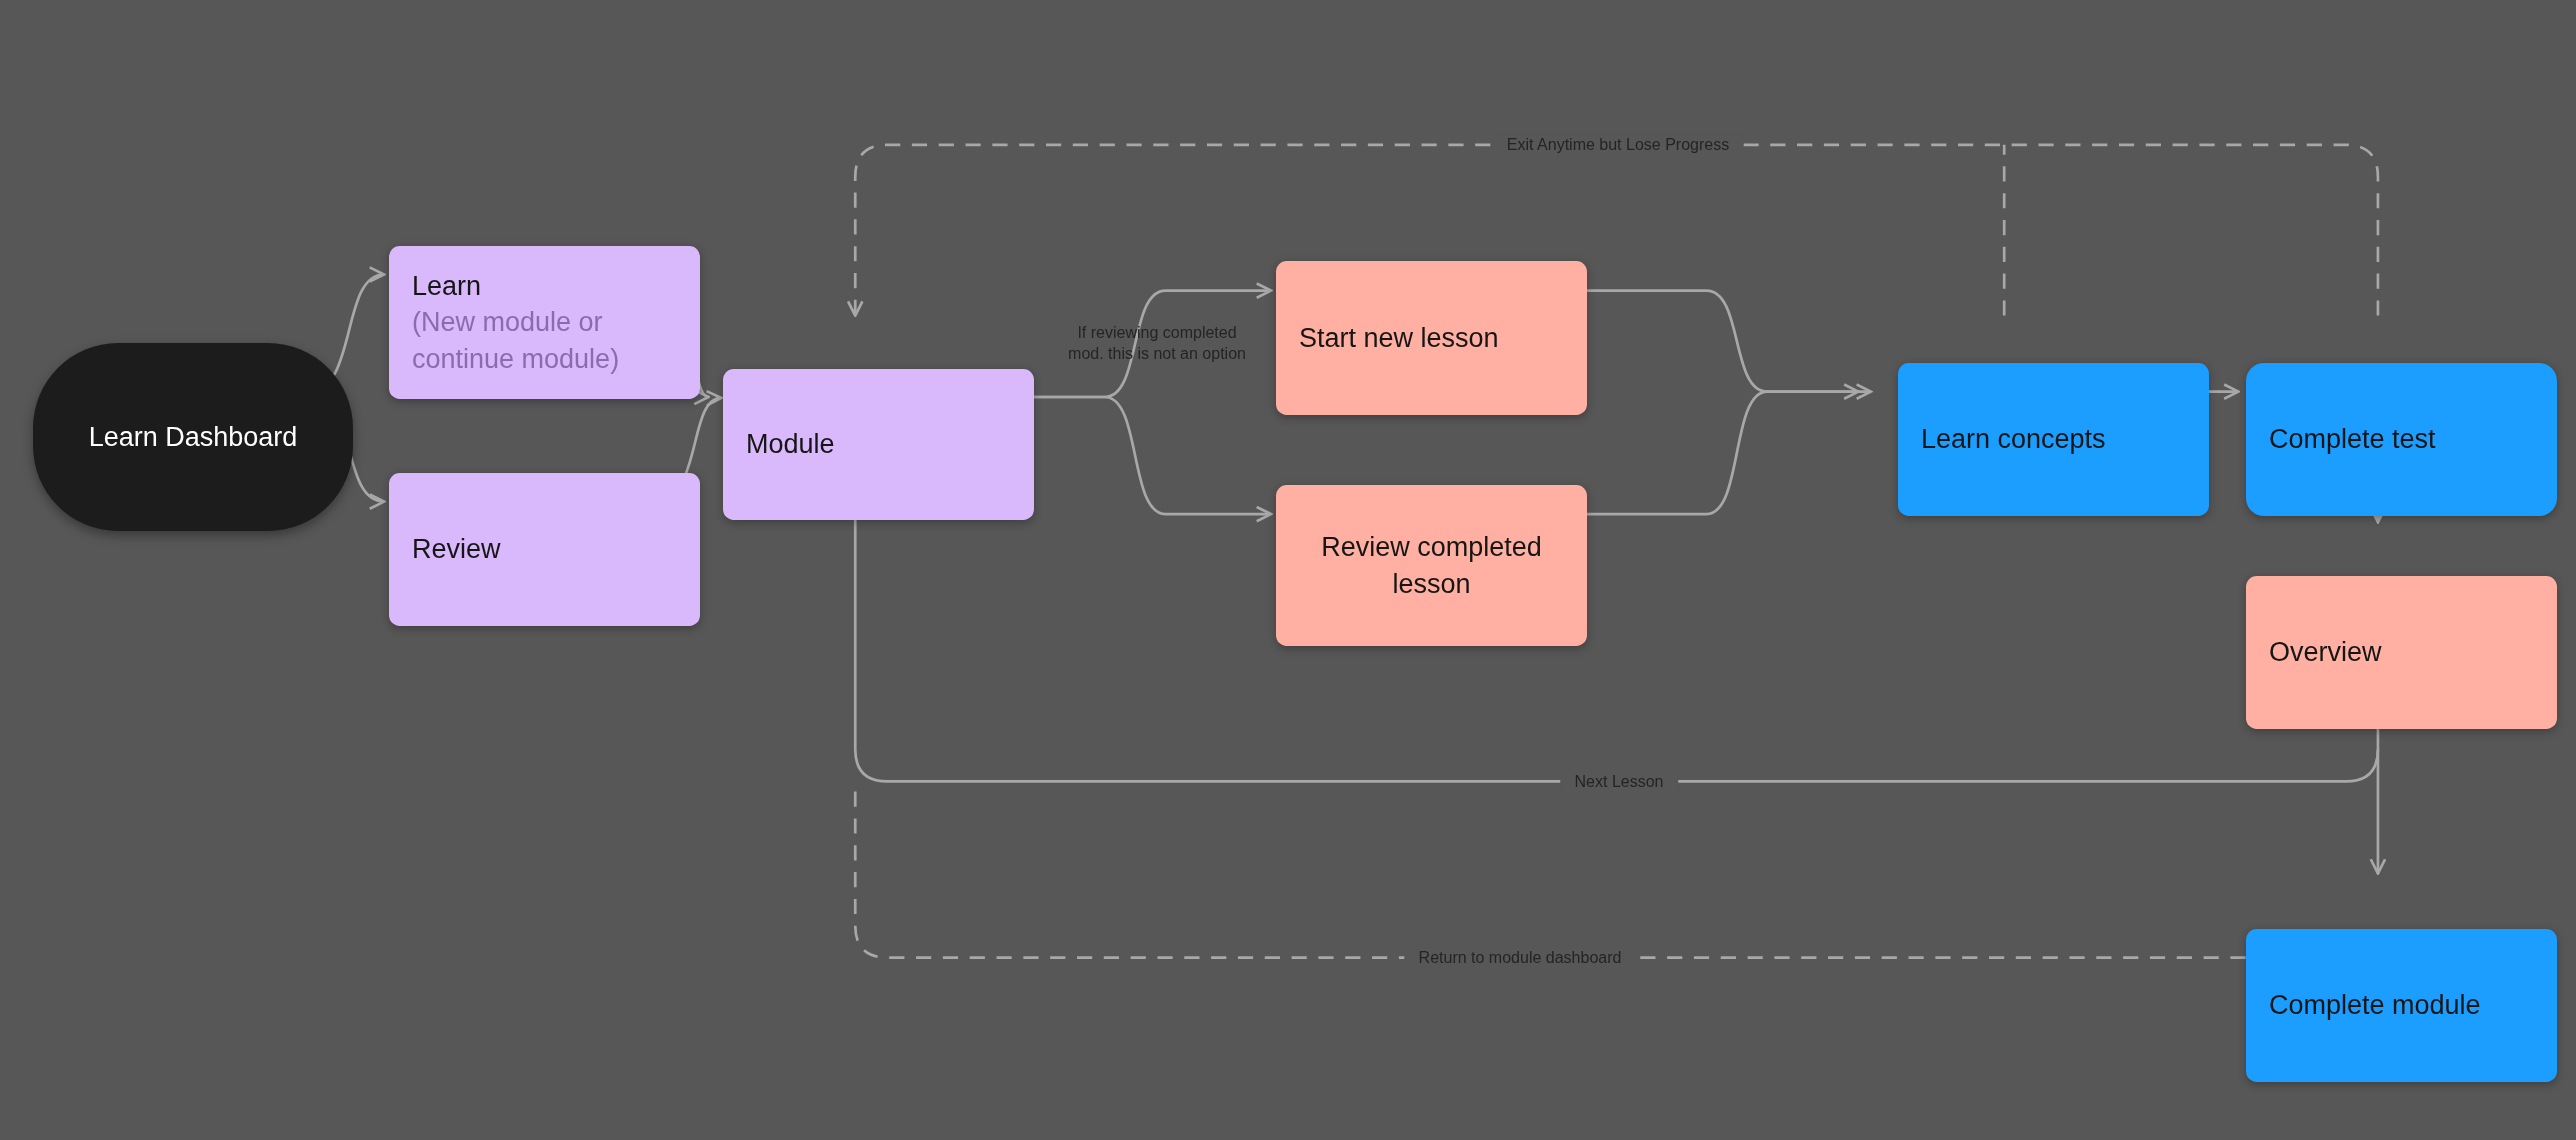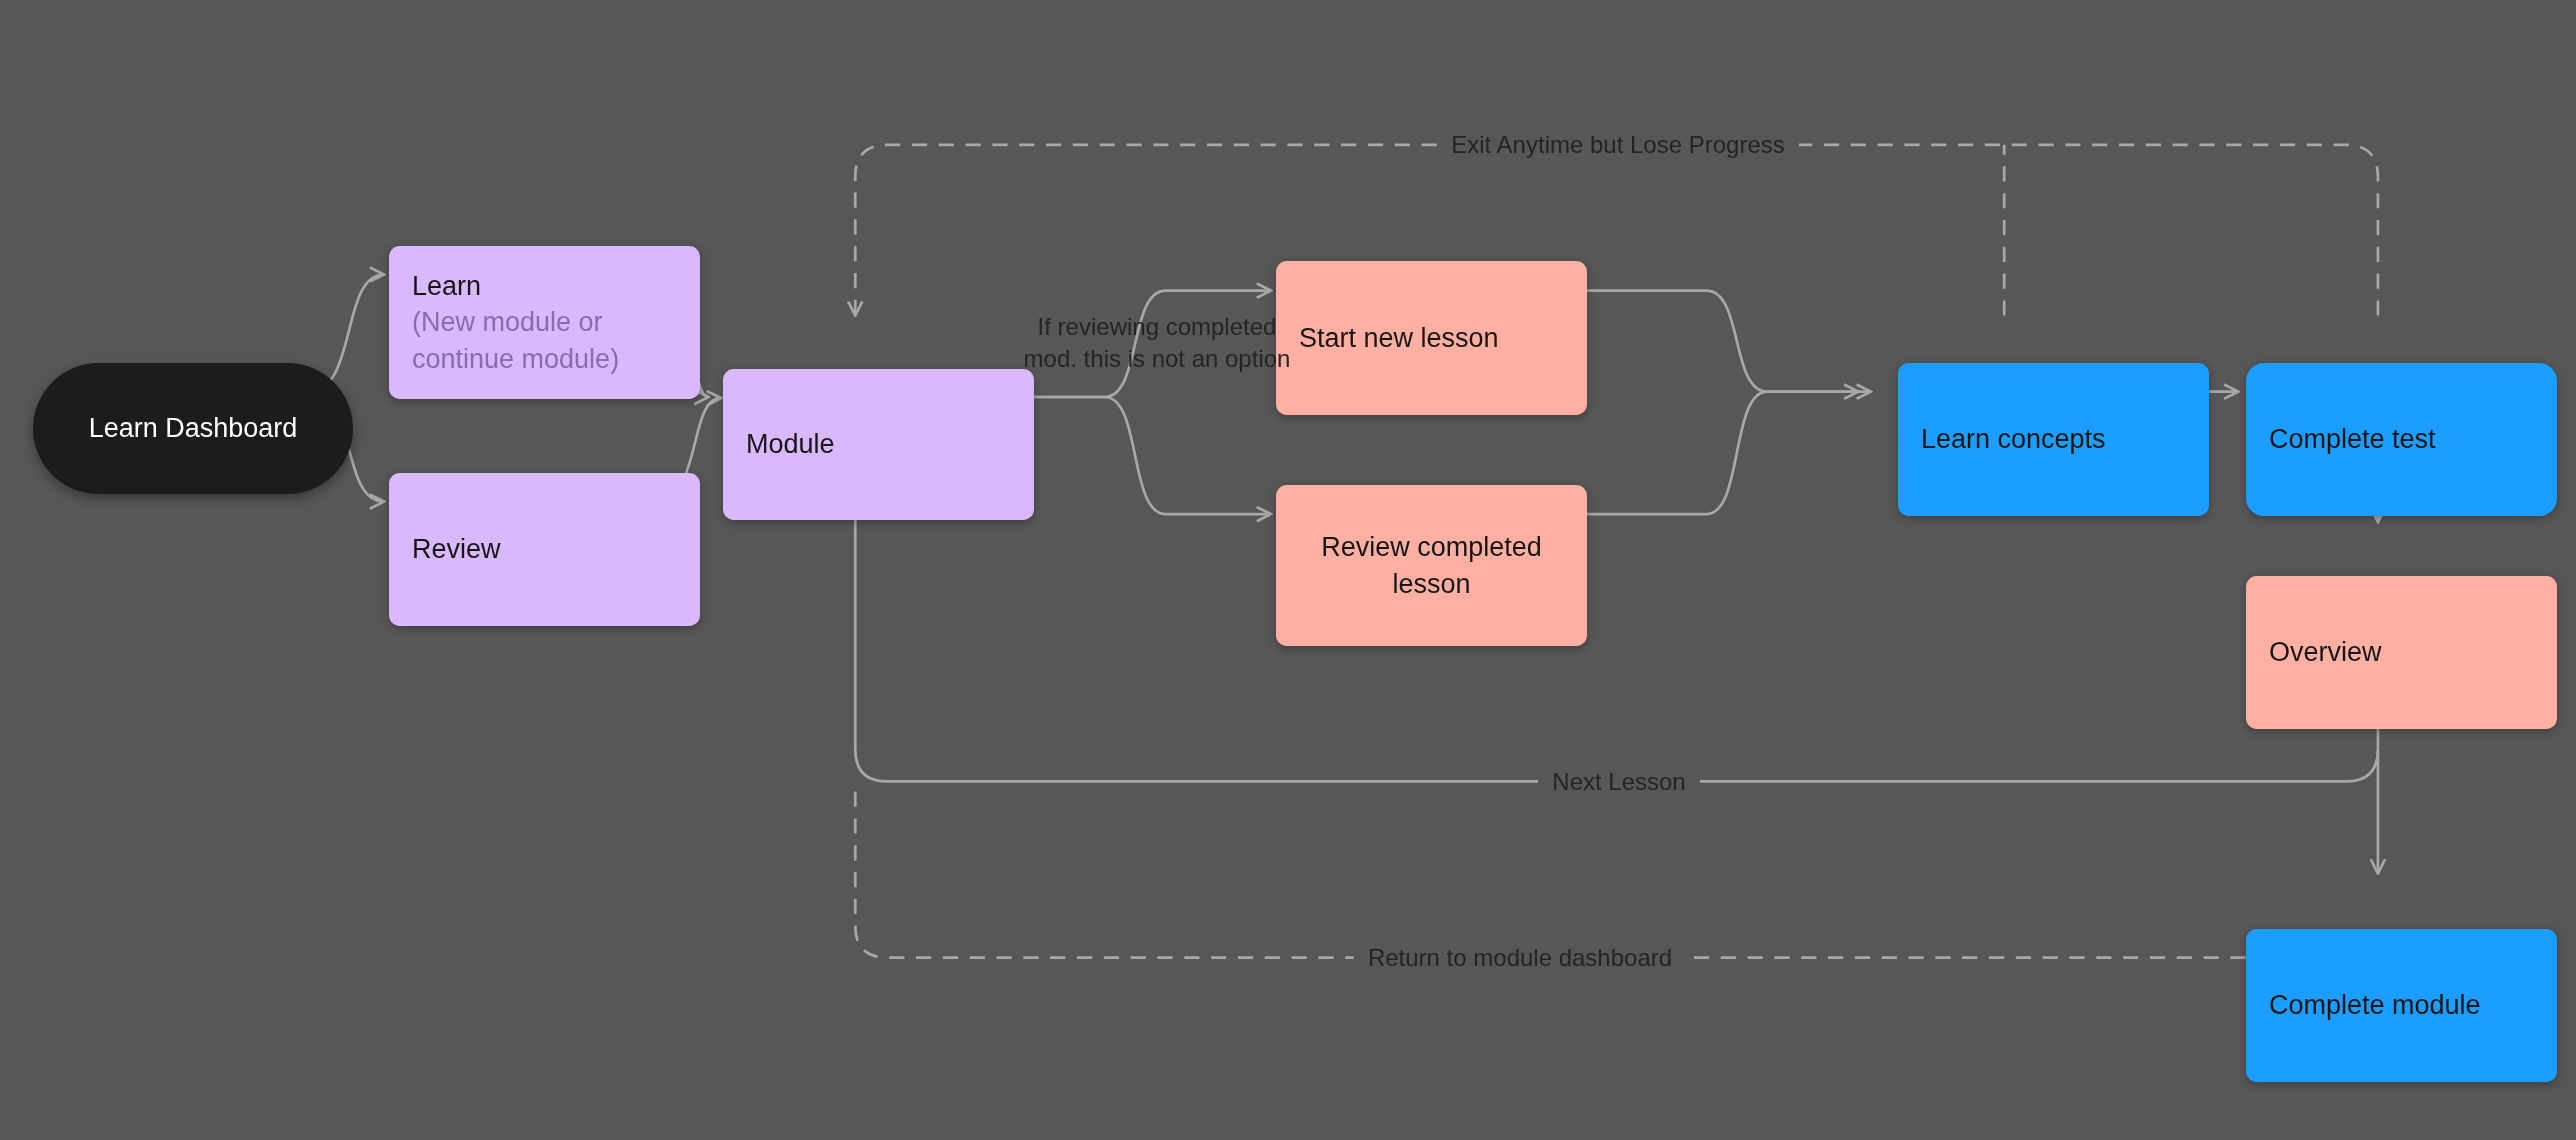--- a/index.html
+++ b/index.html
@@ -30,21 +30,21 @@
     background: var(--pill, #1c1c1c); color: #ffffff;
     box-shadow: 0 4.5px 10.7px rgba(0,0,0,.35);
   }
   .purple { background: var(--purple, #d9b8fc); }
   .salmon { background: var(--salmon, #ffb0a2); }
   .blue   { background: var(--blue, #1b9eff); }
   .subtitle { color: var(--subtitle-text, #8a6cae); }
 
   .edge-label {
     position: absolute; transform: translate(-50%, -50%);
-    font-size: 24px; color: var(--edge-label-text, #242424);
+    font-size: 16px; color: var(--edge-label-text, #242424);
     white-space: nowrap;
   }
   .edge-label.on-line { background: var(--canvas-bg, #575757); padding: 1.8px 14.3px; }
   .edge-label.multiline { text-align: center; line-height: 1.32; margin-left: 24px; }
 </style>
 </head>
 <body style="background: rgb(87, 87, 87);">
 
 <div class="stage">
 
@@ -65,21 +65,21 @@
     <path class="edge-path" marker-end="url(#arrow)" d="M 1723 575 H 1908 C 1949 575 1935 438 1976 438 H 2092"></path>
     <path class="edge-path" marker-end="url(#arrow)" d="M 2390 438 H 2503"></path>
     <path class="edge-path" marker-end="url(#arrow)" d="M 2659 529 V 584"></path>
     <path class="edge-path" marker-end="url(#arrow)" d="M 2659 762 V 977"></path>
     <path class="edge-path" marker-end="url(#arrow)" d="M 2659 838 Q 2659 874 2623 874 H 992 Q 956 874 956 838 V 538"></path>
     <path class="edge-path dashed" marker-end="url(#arrow)" d="M 2659 353 V 198 Q 2659 162 2623 162 H 992 Q 956 162 956 198 V 353"></path>
     <path class="edge-path dashed" d="M 2241 353 V 162"></path>
     <path class="edge-path dashed" d="M 2511 1071 H 992 Q 956 1071 956 1035 V 876"></path>
   </svg>
 
-  <div class="node pill" style="left:33px; top:316px; width:274px; height:131px;">
+  <div class="node pill" style="left:33px; top:296px; width:274px; height:188px;">
     <span>Learn Dashboard</span>
   </div>
 
   <div class="node purple" style="left:389px; top:199px; width:265px; height:153px;">
     <div>
       <div>Learn</div>
       <div class="subtitle">(New module or continue module)</div>
     </div>
   </div>
 

